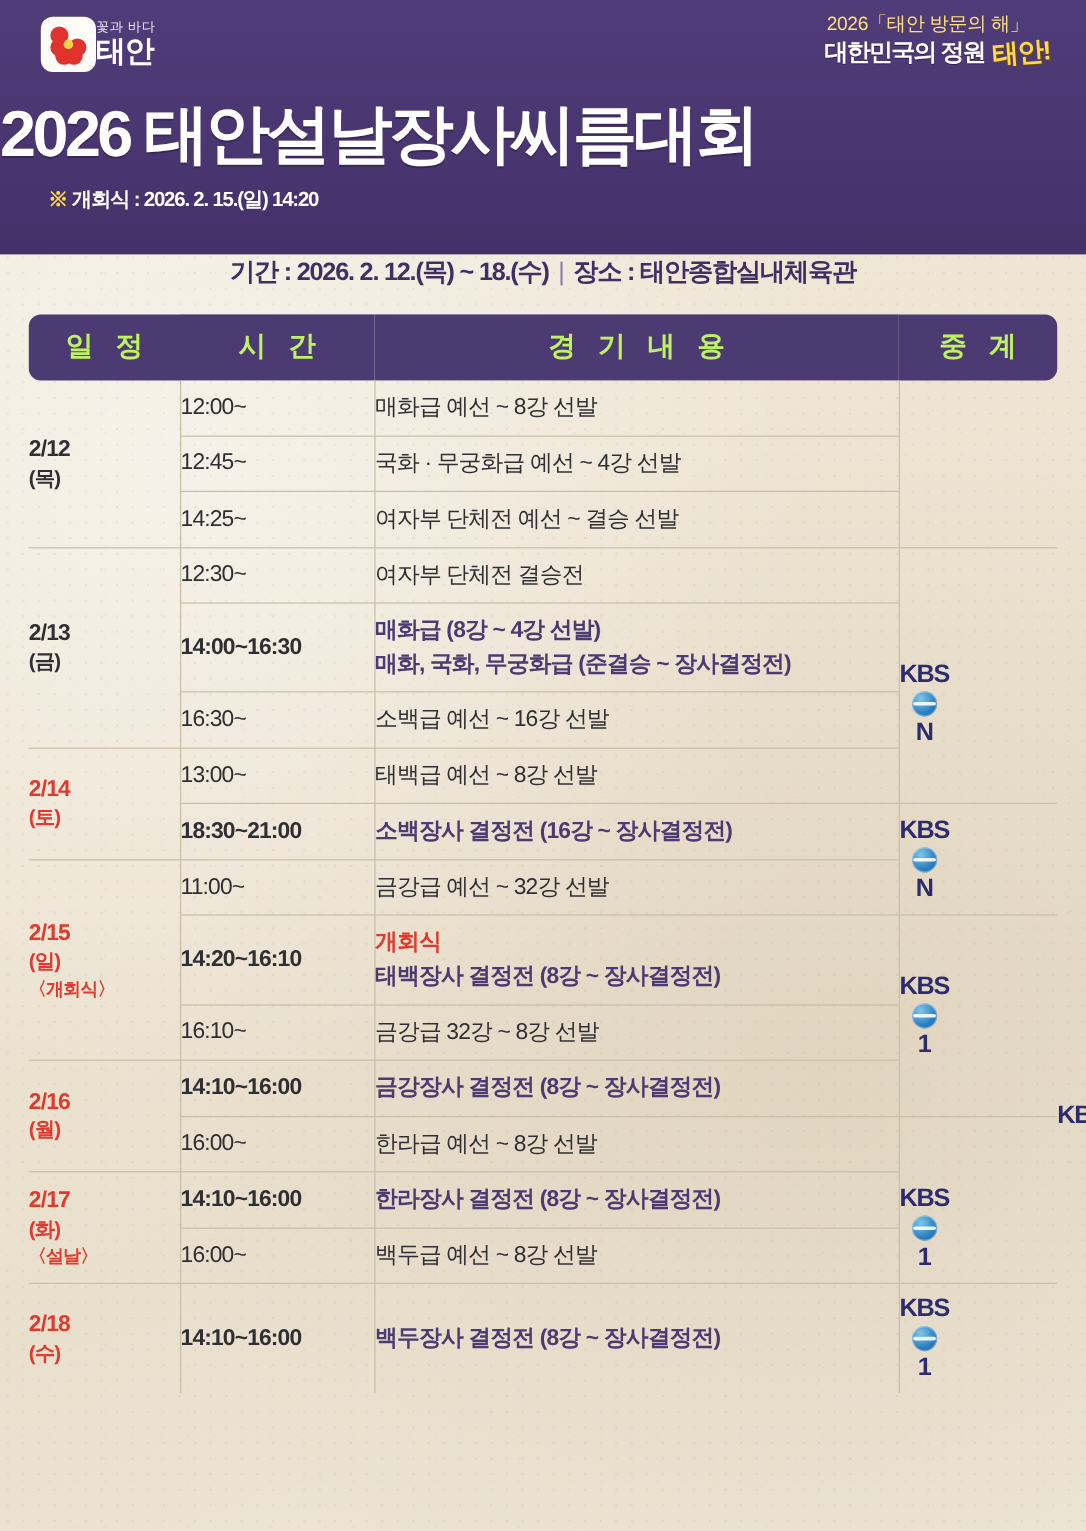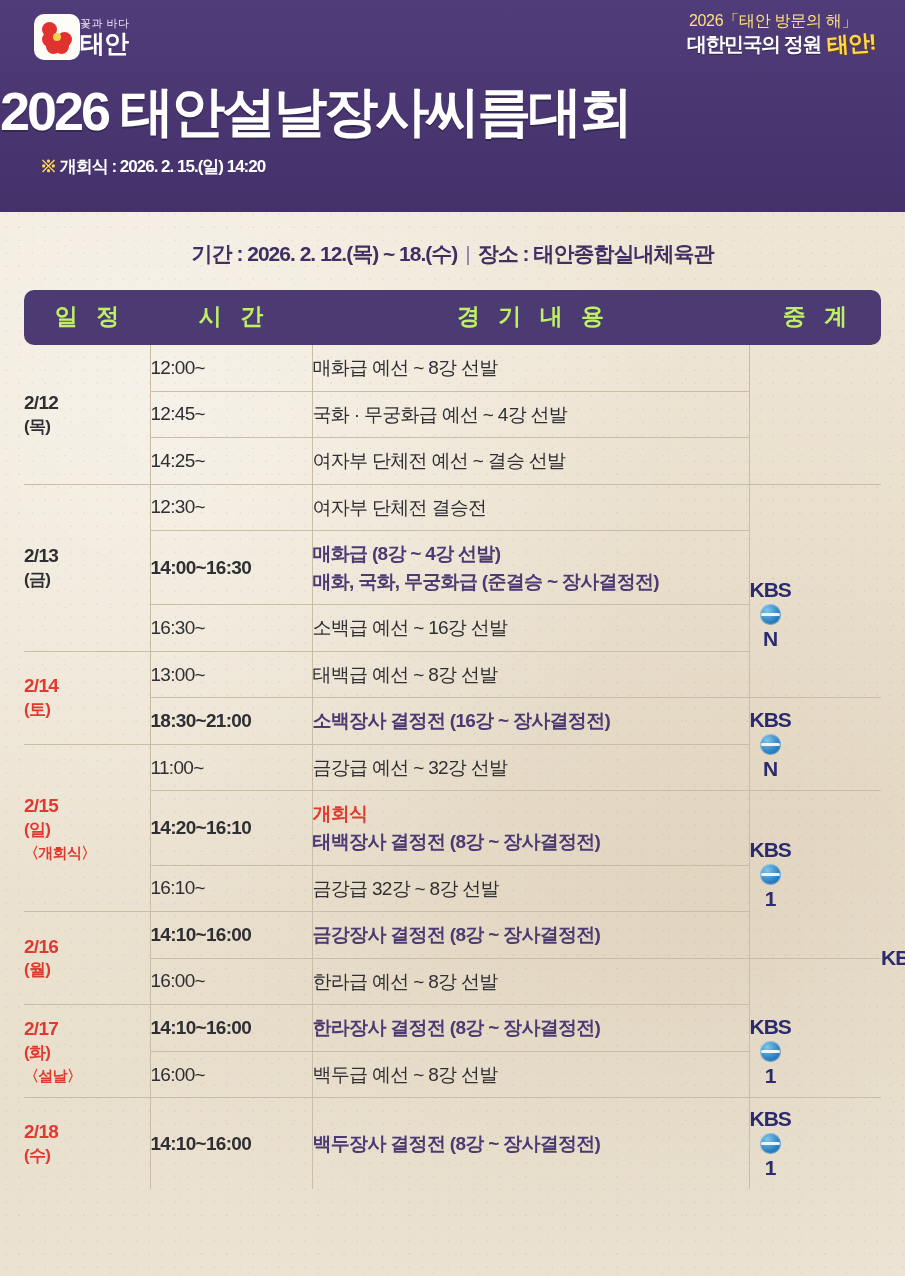--- a/index.html
+++ b/index.html
@@ -157,21 +157,20 @@
     top: 155px;
     font-size: 17px;
     font-weight: 700;
     color: #ffffff;
     letter-spacing: -1px;
   }
   .subtitle .mark { color: #ffd84d; }
 
   
   .info-line {
-    margin-top: 28px;
     text-align: center;
     font-size: 21px;
     font-weight: 700;
     color: #3f2f63;
     letter-spacing: -1px;
     position: relative;
     z-index: 2;
   }
   .info-line .sep {
     color: #8a7ba8;

